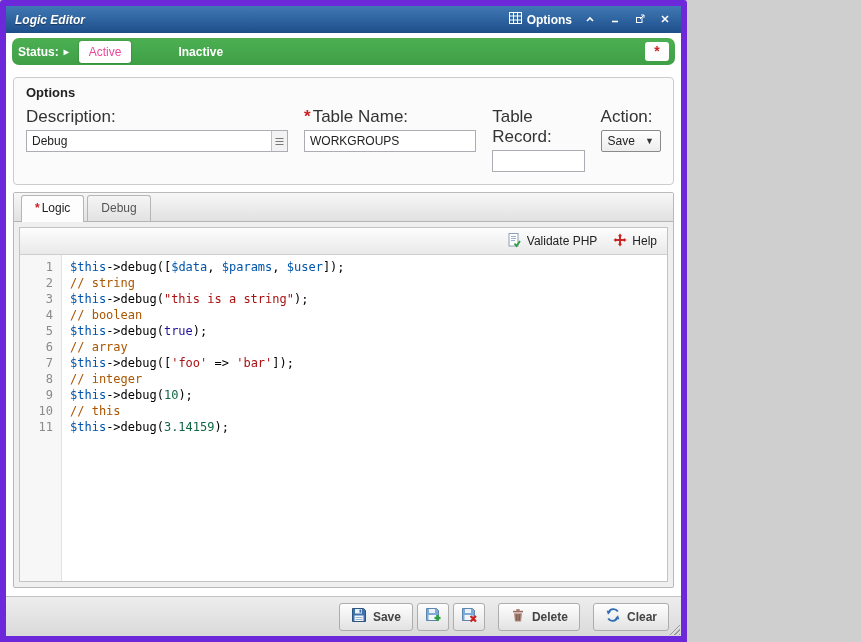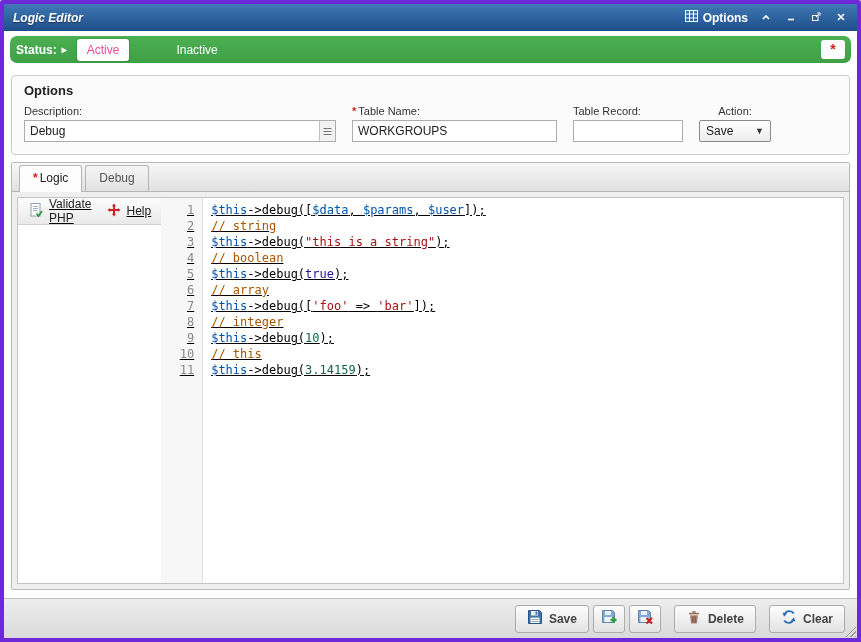--- a/index.html
+++ b/index.html
@@ -1,19 +1,19 @@
 <!DOCTYPE html>
 <html style="--titlebar-top: #4079b5; --titlebar-bottom: #1d4e8a; --status-green: #3f9f45; --status-green-light: #4cb052; --required-red: #cc2222; --code-variable: #0055aa; --code-string: #aa1111; --code-comment: #aa5500; --code-atom: #221199; --code-number: #116644;"><head>
 <meta charset="utf-8">
 <style>
   * { margin:0; padding:0; box-sizing:border-box; }
   body { background:#cfcfcf; font-family:"Liberation Sans", sans-serif; }
   .window {
-    width:861px; height:642px; background:#fff; position:relative;
-    border:4px solid #6d28d9; border-radius:3px 3px 0 0;
+    width:687px; height:642px; background:#fff; position:relative;
+    border:6px solid #6d28d9; border-radius:3px 3px 0 0;
     display:flex; flex-direction:column; overflow:hidden;
   }
   
   .titlebar {
     height:27px; flex:0 0 27px; display:flex; align-items:center; padding:0 9px;
     background:linear-gradient(var(--titlebar-top,#4079b5), var(--titlebar-bottom,#1d4e8a));
     color:#fff;
   }
   .title { font-style:italic; font-weight:bold; font-size:12px; text-shadow:0 1px 1px rgba(0,0,0,.4); }
   .titlebar-right { margin-left:auto; display:flex; align-items:center; gap:11px; }
@@ -22,36 +22,36 @@
   
   .statusbar {
     margin:5px 6px; height:27px; flex:0 0 27px; border-radius:7px; padding:0 6px;
     background:linear-gradient(var(--status-green-light,#4cb052), var(--status-green,#3f9f45));
     display:flex; align-items:center; color:#fff;
   }
   .status-label { font-weight:bold; font-size:12px; display:flex; align-items:center; gap:5px; }
   .status-arrow { font-size:10px; line-height:1; }
   .pill { border:none; border-radius:3px; padding:4px 10px; font-size:12px; cursor:pointer; font-family:inherit; }
   .pill.active { background:#fff; color:#ec4899; margin-left:10px; box-shadow:0 0 2px rgba(0,0,0,.3); }
-  .pill.inactive { background:transparent; color:#fff; font-weight:normal;padding-left:47px; }
+  .pill.inactive { background:transparent; color:#fff; font-weight:bold;padding-left:47px; }
   .req-pill {
     margin-left:auto; width:24px; height:19px; background:#fff; border:none; border-radius:3px;
     color:var(--required-red,#cc2222); font-weight:bold; font-size:14px; line-height:19px; cursor:pointer;
   }
   
   .options-panel {
     margin:7px 7px 0; border:1px solid #ccc; border-radius:4px; background:#fbfbfb;
     padding:7px 12px 12px; flex:0 0 auto;
   }
   .options-title { font-size:13px; font-weight:bold; color:#222; margin-bottom:7px; }
   .fields-row { display:flex; gap:16px; }
   .field { display:flex; flex-direction:column; gap:3px; }
-  .field label { font-size:11px; color:#333; }
+  .field label { font-size:17px; color:#333; }
   .req-mark { color:var(--required-red,#cc2222); font-weight:bold; margin-right:2px; }
-  .w-desc { width:312px; } .w-table { width:205px; } .w-record { width:110px; } .w-action { width:72px;text-align:center; }
+  .w-desc { width:312px; } .w-table { width:205px; } .w-record { width:110px; } .w-action { width:72px; }
   .input-wrap { position:relative; }
   .field input {
     width:100%; height:22px; border:1px solid #abadb3; padding:2px 5px; font-size:12px;
     font-family:inherit; background:#fff; color:#222;
   }
   .trigger {
     position:absolute; top:1px; right:1px; bottom:1px; width:16px; background:#f2f2f2;
     border-left:1px solid #c0c0c0; display:flex; align-items:center; justify-content:center; cursor:pointer;
   }
   .select-box {
@@ -68,21 +68,21 @@
   .tabstrip {
     height:29px; flex:0 0 29px; background:linear-gradient(#f7f7f7,#e1e1e1);
     border-bottom:1px solid #b5b5b5; display:flex; align-items:flex-end; padding:0 14px 0 7px; gap:3px;
   }
   .tab {
     position:relative; padding:5px 13px 6px; font-size:12px; border:1px solid #b5b5b5; border-bottom:none;
     border-radius:3px 3px 0 0; background:linear-gradient(#f5f5f5,#e2e2e2); color:#555; cursor:pointer;
   }
   .tab.active { background:#fdfdfd; color:#222; bottom:-1px; padding-bottom:7px; }
   .tab-body { flex:1 1 auto; padding:5px; display:flex; min-height:0; }
-  .editor-frame { flex:1; border:1px solid #c3c3c3; background:#fff; display:flex; flex-direction:row; min-height:0;text-decoration:underline; }
+  .editor-frame { flex:1; border:1px solid #c3c3c3; background:#fff; display:flex; flex-direction:column; min-height:0; }
   .editor-toolbar {
     height:27px; flex:0 0 27px; background:linear-gradient(#fdfdfd,#e9e9e9); border-bottom:1px solid #cfcfcf;
     display:flex; align-items:center; justify-content:flex-end; gap:16px; padding:0 10px;
   }
   .tool-item { display:flex; align-items:center; gap:5px; font-size:12px; color:#222; cursor:pointer; }
   .code-area { flex:1 1 auto; display:flex; min-height:0; overflow:hidden; cursor:text; }
   .gutter { width:42px; flex:0 0 42px; background:#f7f7f7; border-right:1px solid #e2e2e2; padding-top:4px; }
   .ln { font:12px/16px "DejaVu Sans Mono", monospace; color:#8a8a8a; text-align:right; padding-right:8px; }
   .code-content { padding:4px 0 0 8px; }
   .cl { font:12px/16px "DejaVu Sans Mono", monospace; white-space:pre; color:#000; }

